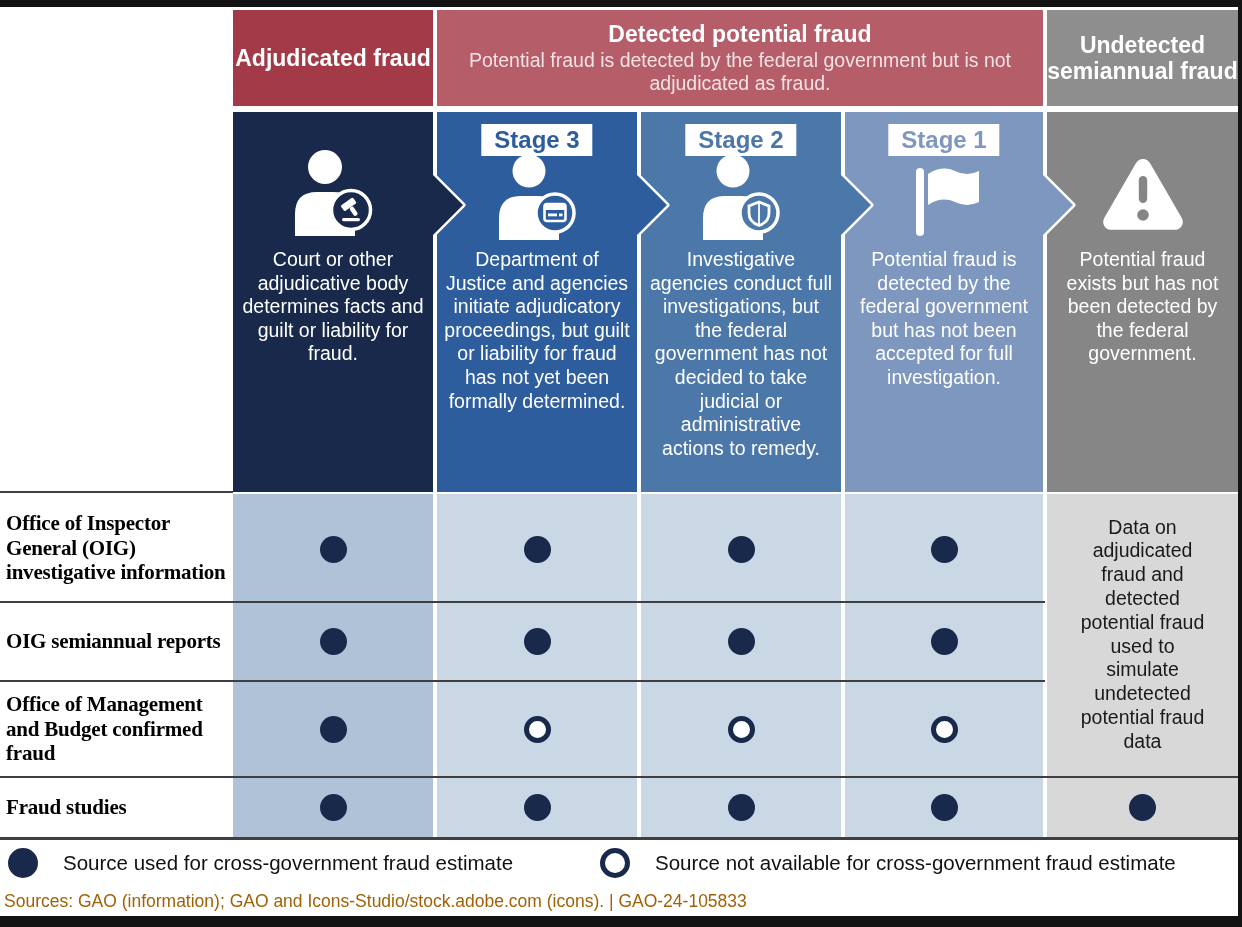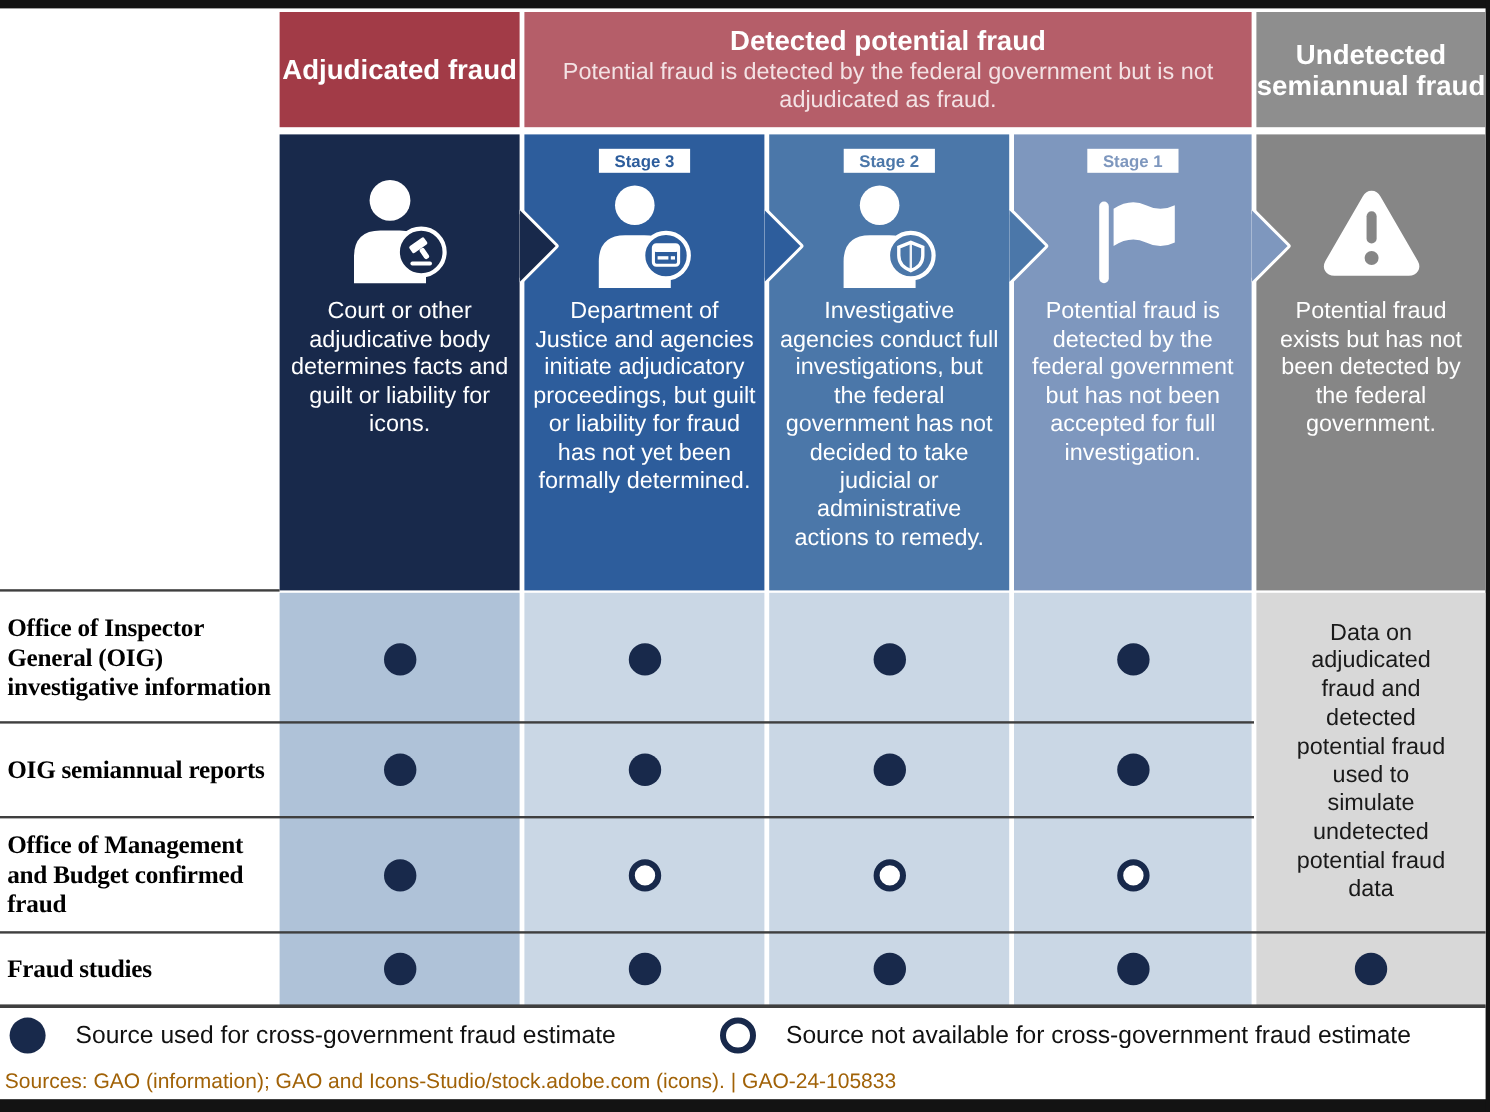--- a/index.html
+++ b/index.html
@@ -24,21 +24,21 @@
   .hdr-title{font-weight:bold;font-size:23px;line-height:1.13;}
   .hdr-sub{font-size:19.5px;line-height:1.2;padding:2px 18px 0 18px;color:#f3e2e4;}
 
   
   .col{
     position:absolute;top:112px;height:380px;
     box-sizing:border-box;color:#fff;
   }
   .stage-label{
     position:absolute;top:12px;left:50%;transform:translateX(-50%);
-    background:#fff;font-weight:bold;font-size:14px;
+    background:#fff;font-weight:bold;font-size:24px;
     padding:2px 13px;white-space:nowrap;
   }
   .col-icon{position:absolute;left:50%;transform:translateX(-50%);}
   .col-desc{
     position:absolute;top:136px;left:7px;right:7px;
     text-align:center;font-size:19.5px;line-height:1.21;color:#fff;
   }
 
   
   .arrow{position:absolute;top:174px;}
@@ -100,21 +100,21 @@
     <svg class="col-icon" style="top: 34px; color: rgb(24, 41, 75);" width="96" height="94" viewBox="0 0 96 94">
       <circle cx="40" cy="21" r="17" fill="#fff"></circle>
       <path d="M10 90 V68 Q10 46 32 46 H48 Q70 46 70 68 V90 Z" fill="#fff"></path>
       <circle cx="66" cy="64" r="19.5" fill="currentColor" stroke="#fff" stroke-width="3.5"></circle>
       <g transform="rotate(-35 66 61)">
         <rect x="58" y="54" width="15" height="7" rx="1.5" fill="#fff"></rect>
         <rect x="63.5" y="61" width="4.5" height="10" rx="2" fill="#fff"></rect>
       </g>
       <rect x="57" y="72" width="18" height="3.2" rx="1.6" fill="#fff"></rect>
     </svg>
-    <div class="col-desc">Court or other adjudicative body determines facts and guilt or liability for icons.</div>
+    <div class="col-desc">Court or other adjudicative body determines facts and guilt or liability for fraud.</div>
   </div>
 
   <div class="col" style="left: 437px; width: 200px; background-color: rgb(45, 93, 156);">
     <div class="stage-label" style="color: rgb(45, 93, 156);">Stage 3</div>
     <svg class="col-icon" style="top: 40px; color: rgb(45, 93, 156);" width="96" height="92" viewBox="0 0 96 92">
       <circle cx="40" cy="19" r="16.5" fill="#fff"></circle>
       <path d="M10 88 V66 Q10 44 32 44 H48 Q70 44 70 66 V88 Z" fill="#fff"></path>
       <circle cx="66" cy="61" r="19" fill="currentColor" stroke="#fff" stroke-width="3.5"></circle>
       <rect x="55.5" y="52" width="21" height="17" rx="2.5" fill="none" stroke="#fff" stroke-width="2.6"></rect>
       <rect x="55.5" y="52" width="21" height="6" rx="2" fill="#fff"></rect>

